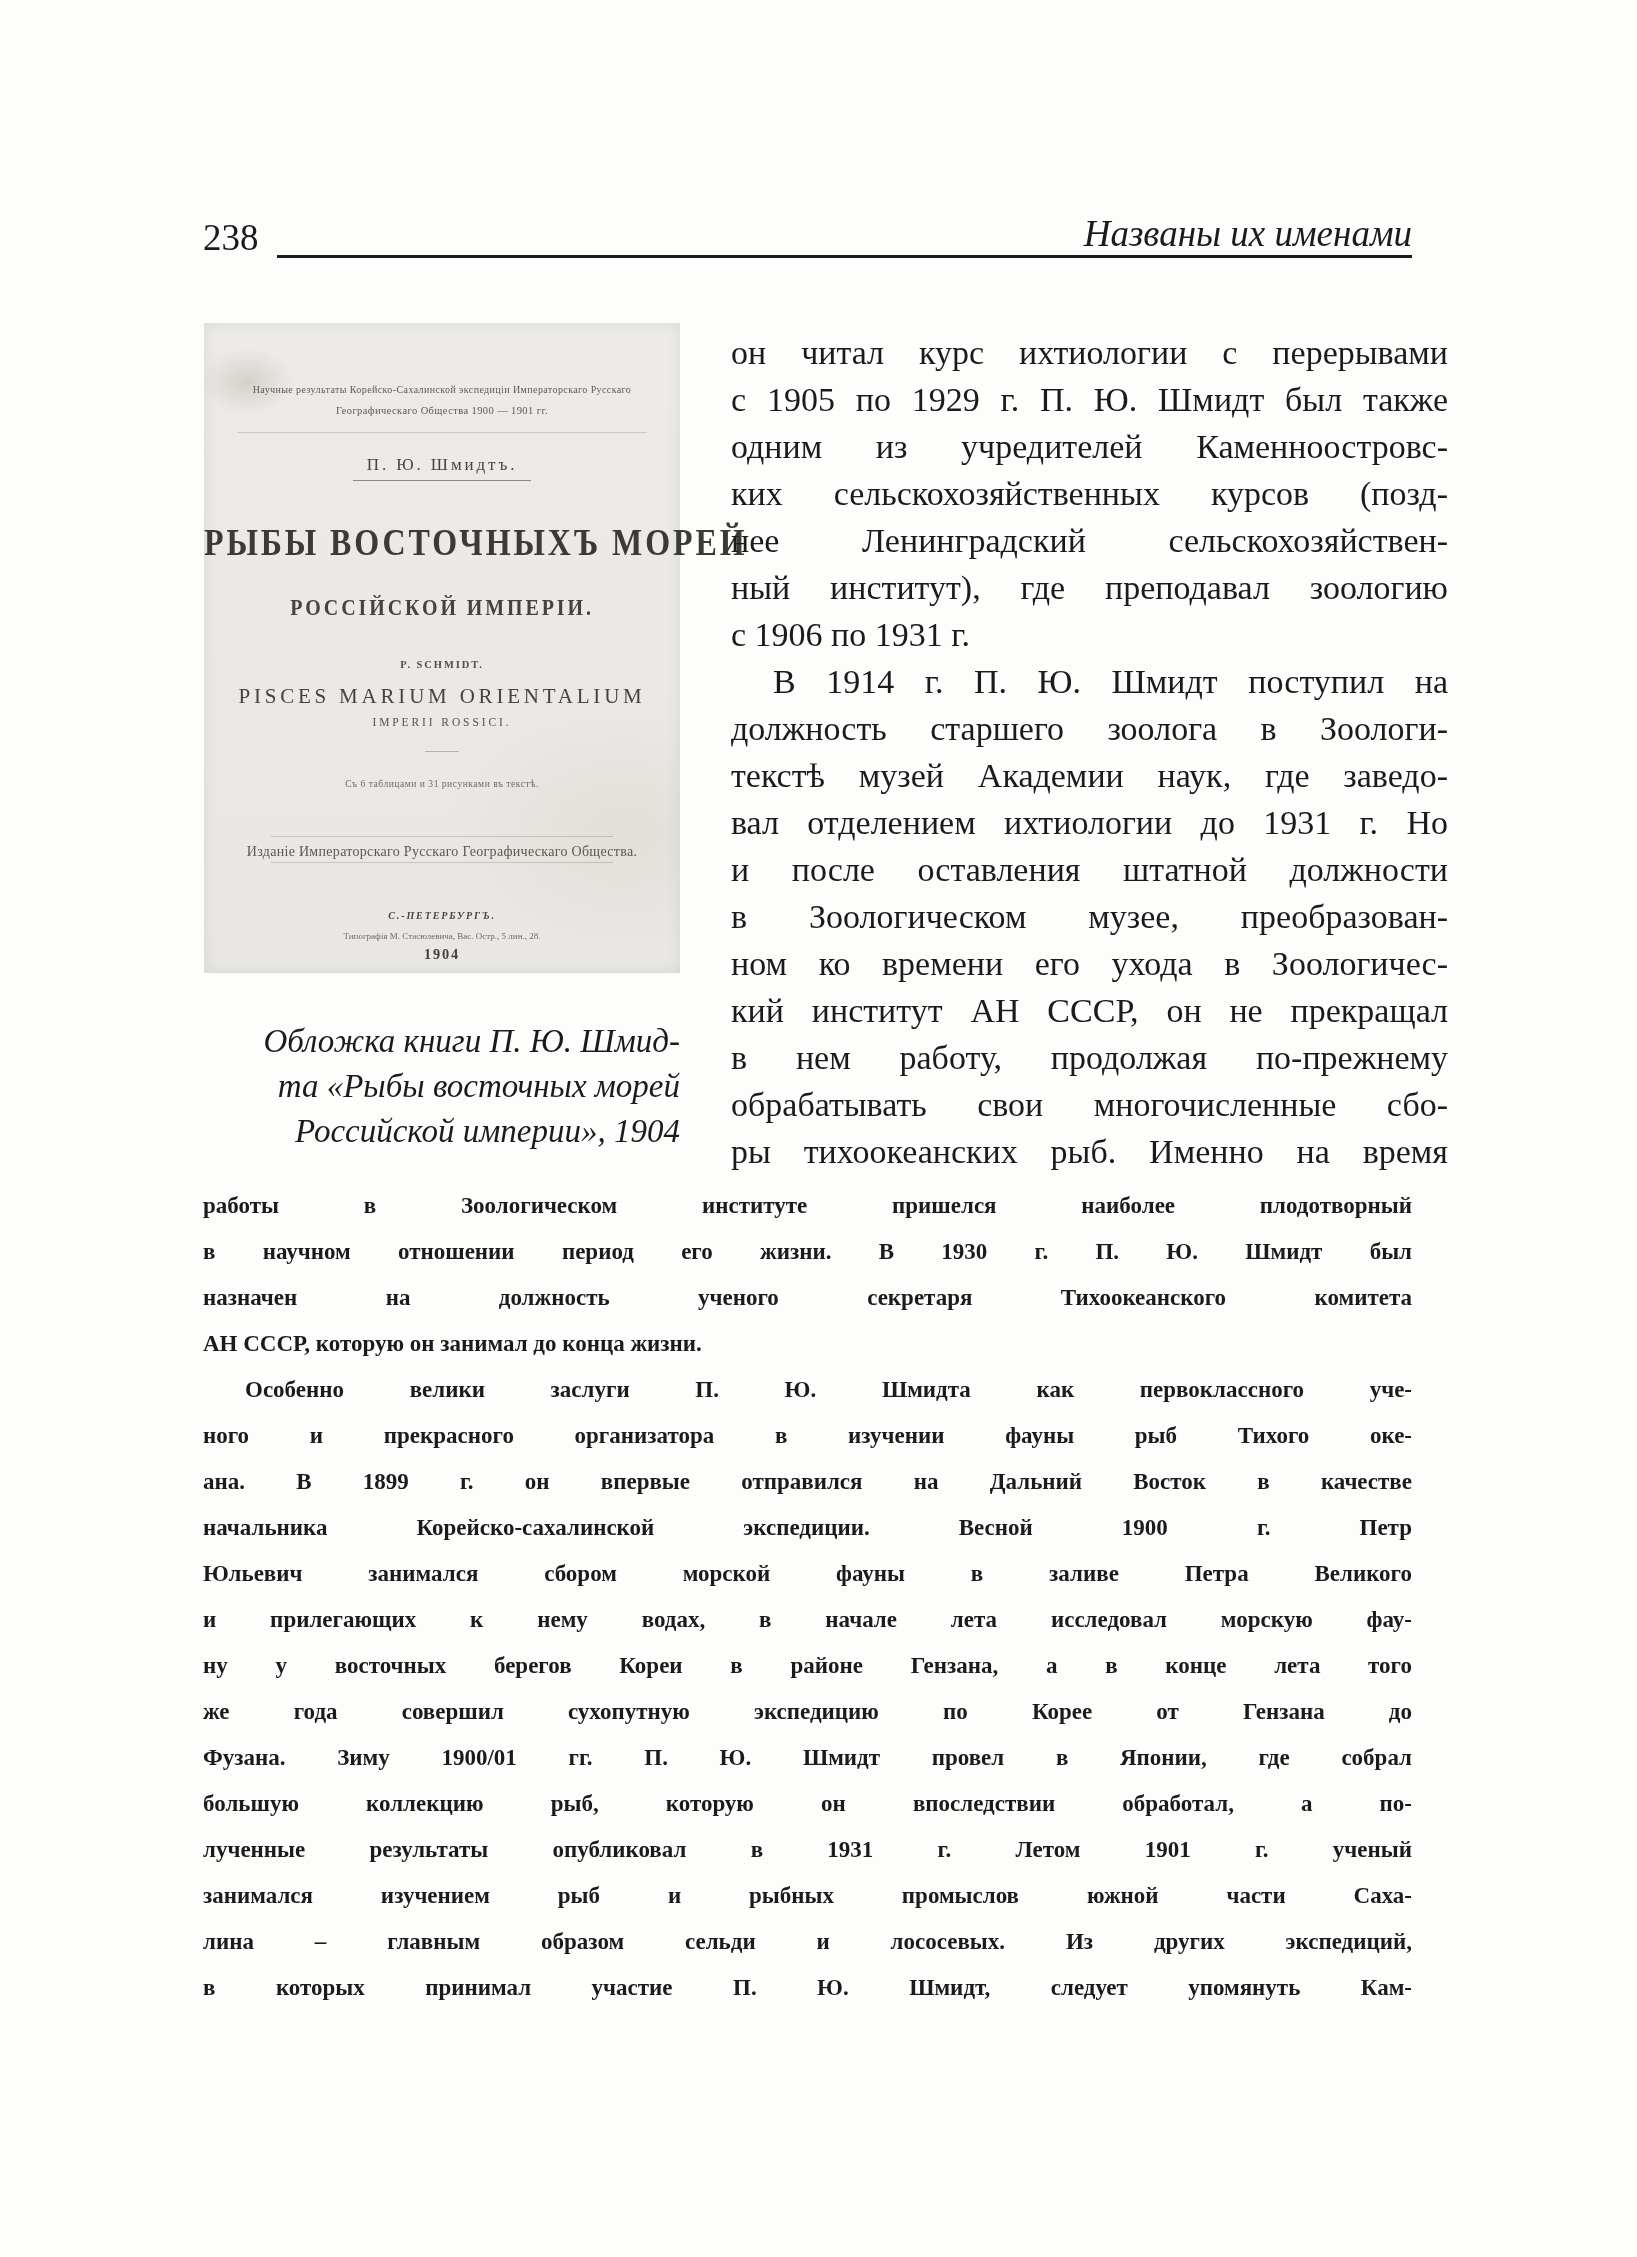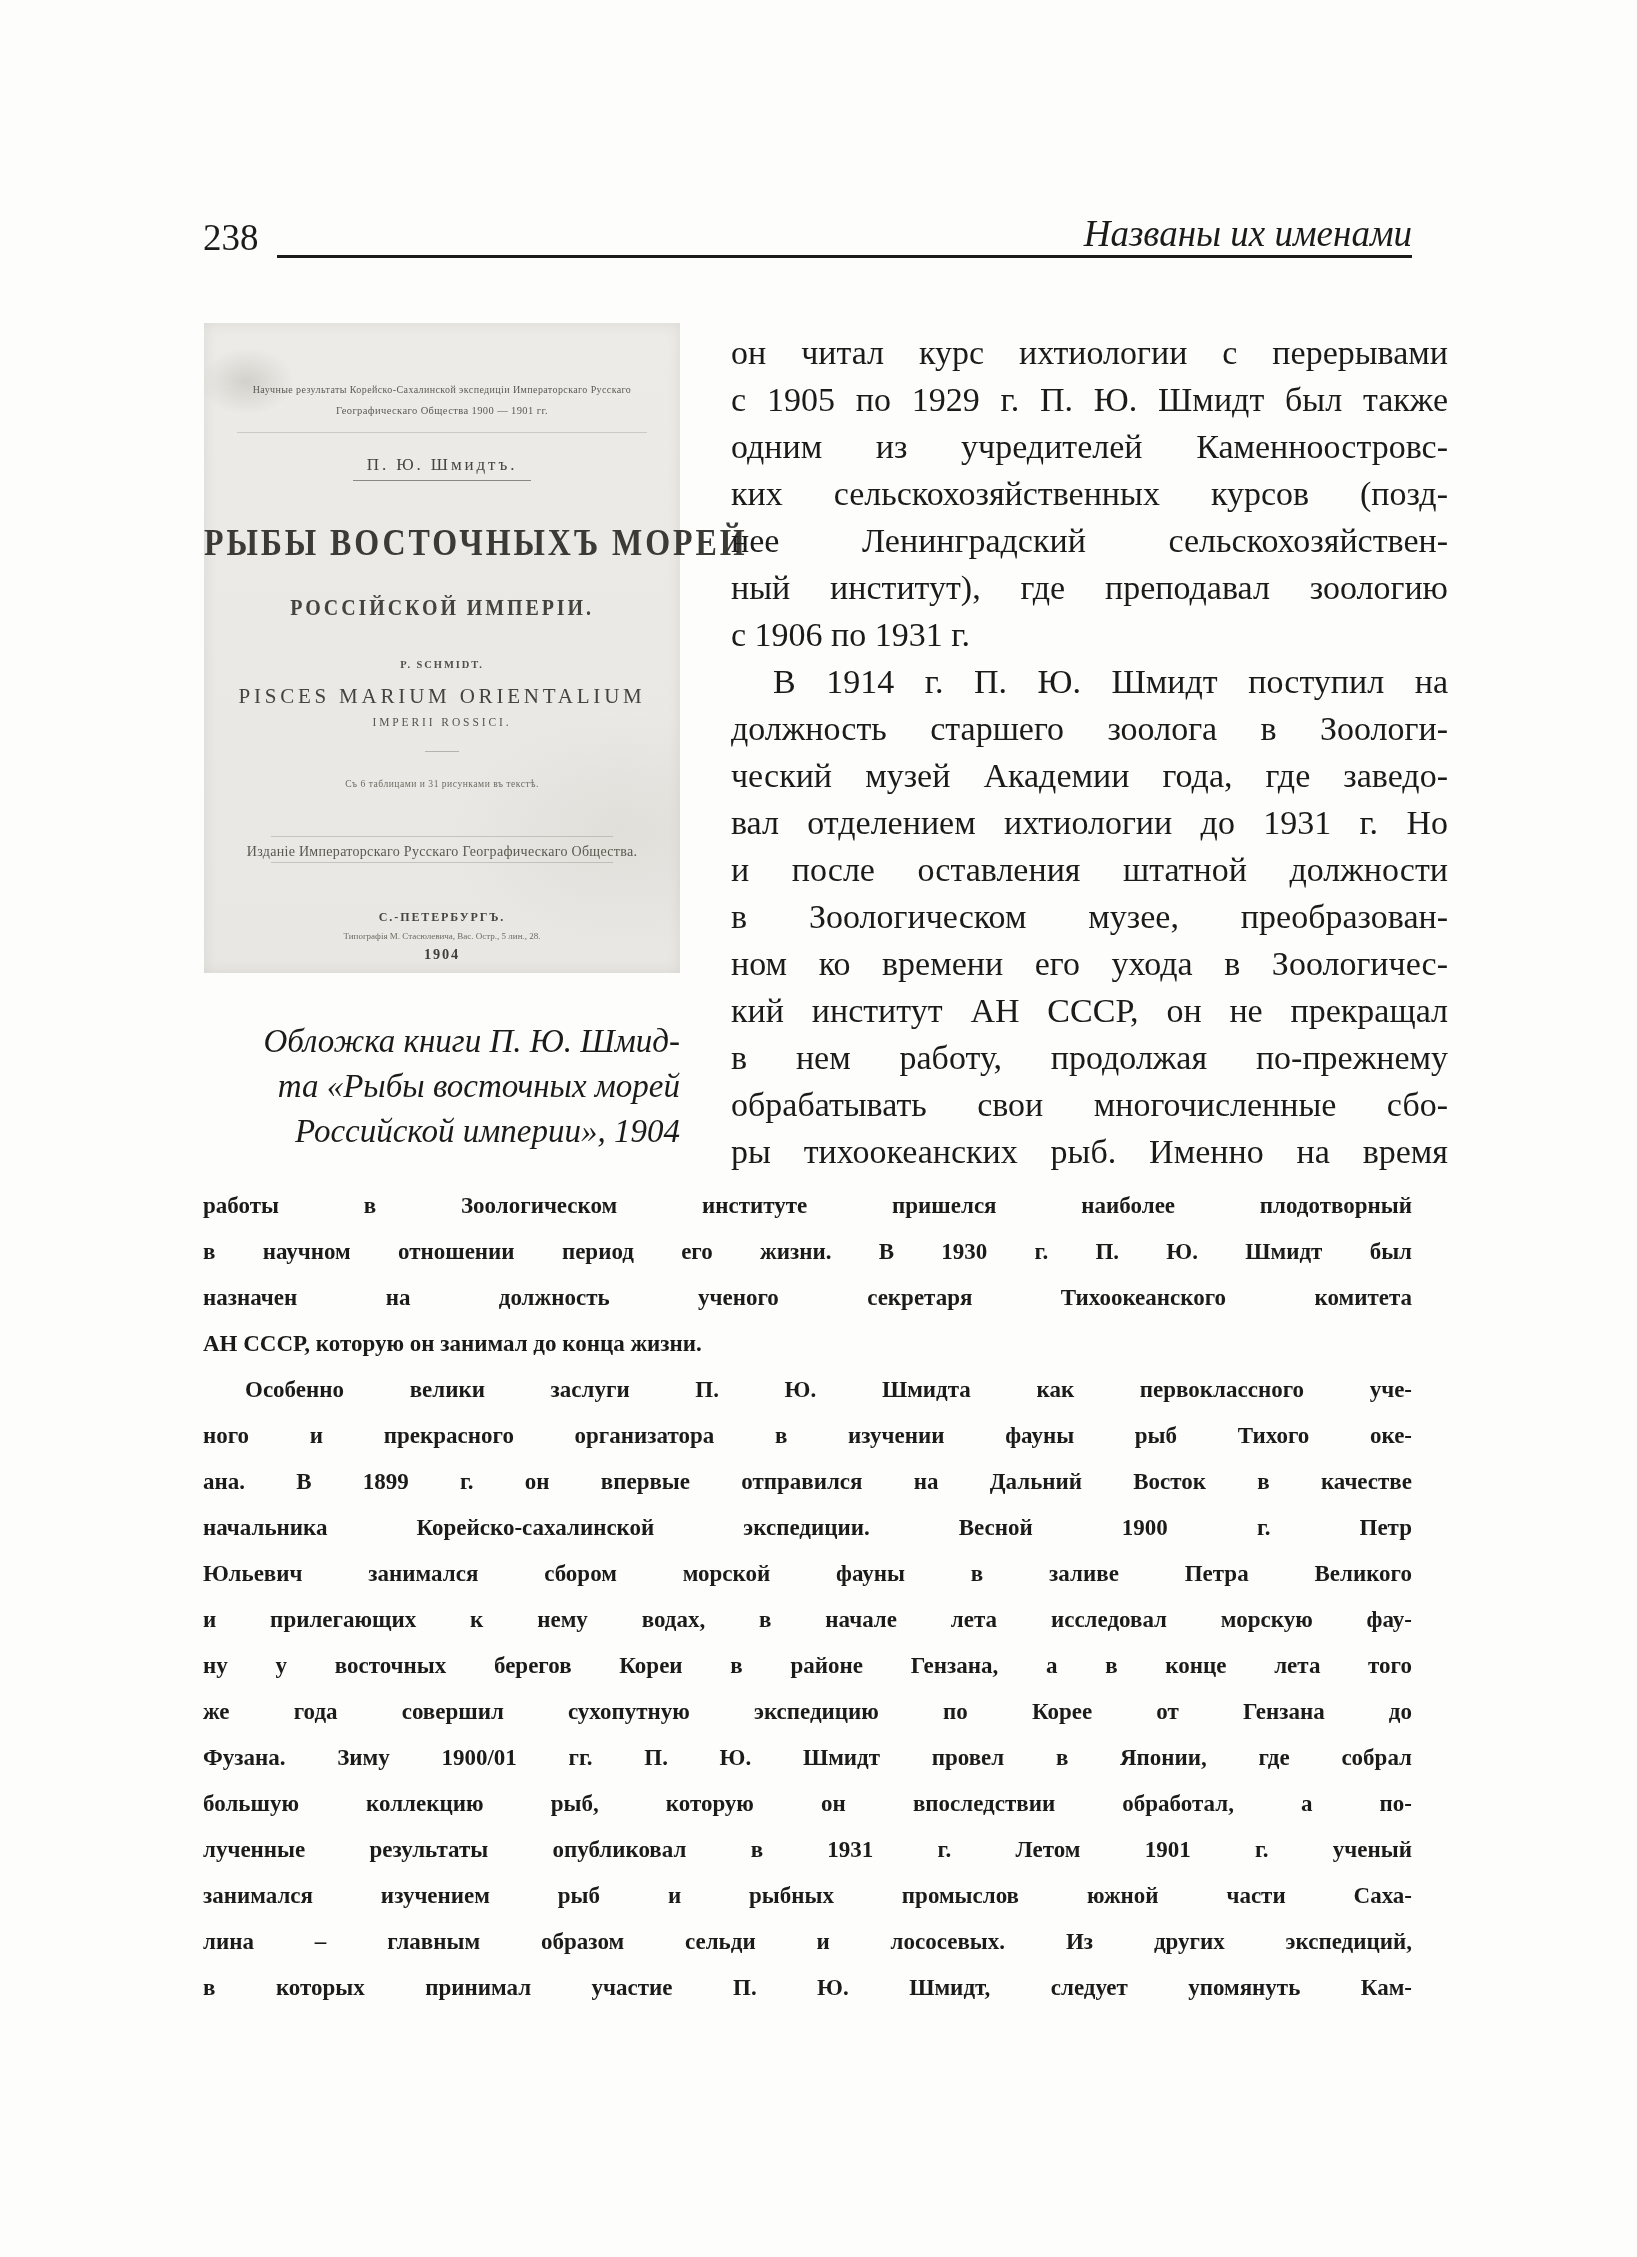--- a/index.html
+++ b/index.html
@@ -38,21 +38,21 @@
   .c-title2{top:271px;font-size:20px;font-weight:bold;color:#45433d;letter-spacing:2.9px;
             transform:scaleY(1.15);transform-origin:center top;}
   .c-lat-auth{top:336px;font-size:10.5px;font-weight:bold;color:#514e48;letter-spacing:1.9px;}
   .c-lat-title{top:361px;font-size:21px;color:#45433e;letter-spacing:3.8px;}
   .c-lat-sub{top:393px;font-size:11.5px;color:#57544e;letter-spacing:2.9px;}
   .c-orn{position:absolute;top:428px;left:calc(50% - 17px);width:34px;height:1px;background:rgba(60,55,45,.30);}
   .c-tables{top:455px;font-size:9.6px;color:#6e6b63;letter-spacing:0.5px;}
   .c-prule1{position:absolute;top:513px;left:14%;width:72%;height:1px;background:rgba(60,55,45,.20);}
   .c-publisher{top:521px;font-size:14px;font-weight:normal;color:#5b584f;letter-spacing:0.3px;}
   .c-prule2{position:absolute;top:539px;left:14%;width:72%;height:1px;background:rgba(60,55,45,.20);}
-  .c-city{top:587px;font-size:12px;font-weight:bold;color:#474540;letter-spacing:1.9px;}
+  .c-city{top:587px;font-size:10px;font-weight:bold;color:#474540;letter-spacing:1.9px;font-style:italic;}
   .c-printer{top:608px;font-size:9px;color:#6e6b63;}
   .c-year{top:623px;font-size:14.3px;font-weight:bold;color:#403e38;letter-spacing:1.9px;}
   
   .caption{margin-top:46px;text-align:right;font-style:italic;font-size:33px;line-height:45px;}
   
   .jline{text-align:justify;text-align-last:justify;white-space:normal;}
   .end{text-align-last:left;}
   .ind{text-indent:42px;}
   .column{position:absolute;left:695px;top:329px;width:717px;
           font-size:34px;line-height:47px;margin-left:36px;}
@@ -98,21 +98,21 @@
   <div class="column">
     <div class="jline">он читал курс ихтиологии с перерывами</div>
     <div class="jline">с 1905 по 1929 г. П. Ю. Шмидт был также</div>
     <div class="jline">одним из учредителей Каменноостровс-</div>
     <div class="jline">ких сельскохозяйственных курсов (позд-</div>
     <div class="jline">нее Ленинградский сельскохозяйствен-</div>
     <div class="jline">ный институт), где преподавал зоологию</div>
     <div class="jline end">с 1906 по 1931 г.</div>
     <div class="jline ind">В 1914 г. П. Ю. Шмидт поступил на</div>
     <div class="jline">должность старшего зоолога в Зоологи-</div>
-    <div class="jline">ческий музей Академии года, где заведо-</div>
+    <div class="jline">текстѣ музей Академии наук, где заведо-</div>
     <div class="jline">вал отделением ихтиологии до 1931 г. Но</div>
     <div class="jline">и после оставления штатной должности</div>
     <div class="jline">в Зоологическом музее, преобразован-</div>
     <div class="jline">ном ко времени его ухода в Зоологичес-</div>
     <div class="jline">кий институт АН СССР, он не прекращал</div>
     <div class="jline">в нем работу, продолжая по-прежнему</div>
     <div class="jline">обрабатывать свои многочисленные сбо-</div>
     <div class="jline">ры тихоокеанских рыб. Именно на время</div>
   </div>
 

